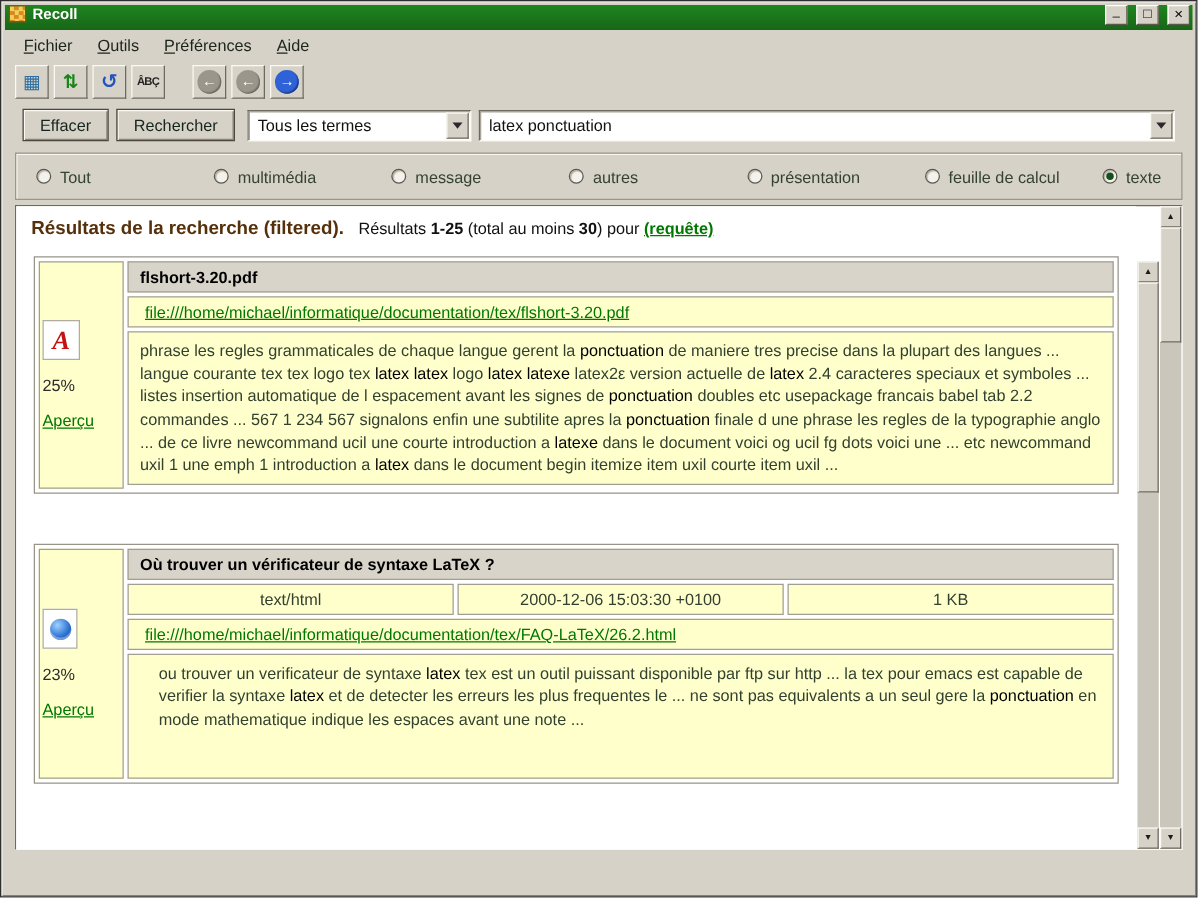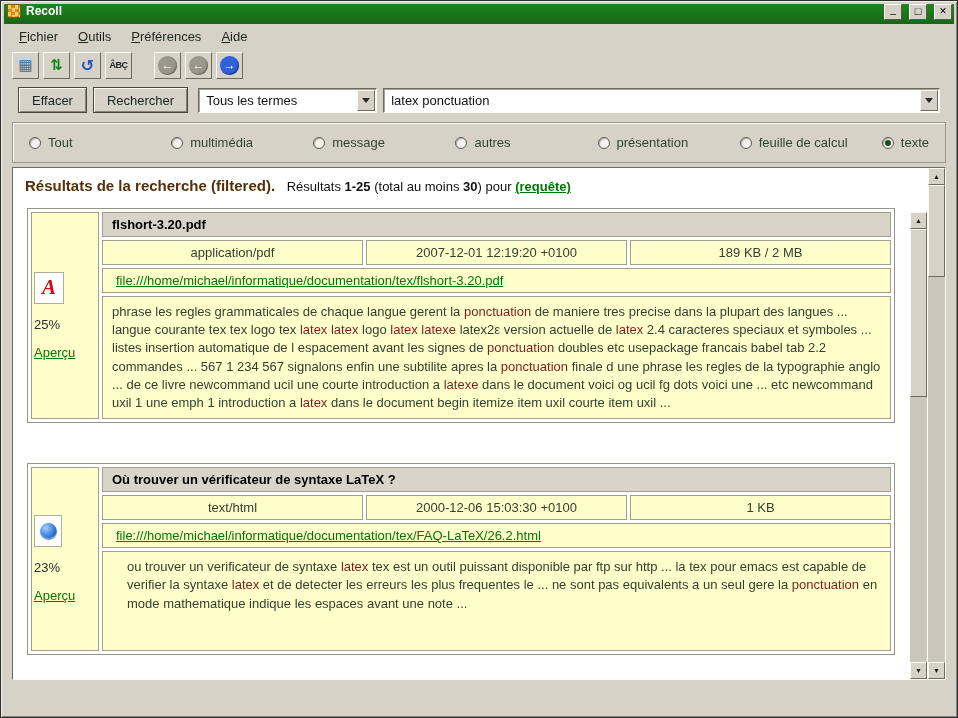--- a/index.html
+++ b/index.html
@@ -108,21 +108,21 @@
   }
   .drop-btn::before {
     content: ""; border-left: 4px solid transparent; border-right: 4px solid transparent;
     border-top: 5px solid #2a2a2a;
   }
   
   .filter-panel {
     flex: 0 0 38px; margin: 4px 8px 2px 8px;
     border: 1px solid #9a968c;
     box-shadow: inset 1px 1px 0 #fbf9f4;
-    display: flex; align-items: flex-start; padding: 12px 16px;
+    display: flex; align-items: center; padding: 0 16px;
     background: #d6d2c8;
   }
   .radio-item { display: flex; align-items: center; gap: 7px; flex: 1 1 0; color: #33432f; }
   .radio-item:last-child { flex: 0 0 auto; }
   .radio {
     width: 12px; height: 12px; border-radius: 50%;
     background: #f4f2ec;
     border: 1px solid #5c584e;
     box-shadow: inset 1px 1px 1px #b2aea2;
     position: relative; flex: 0 0 12px;
@@ -159,21 +159,21 @@
     grid-row: 1 / span 4;
     display: flex; flex-direction: column; justify-content: center;
     gap: 13px; padding: 6px 2px;
   }
   .head-cell { background: #d8d4ca; color: #000; font-weight: bold; padding: 4px 9px; }
   .meta-row { display: grid; grid-template-columns: 1fr 1fr 1fr; gap: 3px; }
   .meta-cell { text-align: center; padding: 4px 4px; color: #32402f; }
   .url-cell { padding: 4px 13px; }
   .url-link { color: #007800; text-decoration: underline; }
   .abs-cell { padding: 6px 9px; line-height: 1.4; color: #32402f; }
-  .abs-cell .hl { color: #7f1d1d; }
+  .abs-cell .hl { color: #000000; }
   .abs-tall { min-height: 100px; padding-left: 24px; }
   .relevance { color: #2c2c2c; }
   .preview-link { color: #007800; text-decoration: underline; }
   .entry-gap { height: 30px; }
   
   .icon-pdf {
     width: 30px; height: 32px; background: #fff;
     border: 1px solid #b0aca0;
     display: flex; align-items: center; justify-content: center;
   }
@@ -320,25 +320,20 @@
         </span>
       </div>
 
       <div class="entry">
         <div class="cell side-cell">
           <span class="icon-pdf"></span>
           <span class="relevance">25%</span>
           <a href="#" class="preview-link">Aperçu</a>
         </div>
         <div class="cell head-cell">flshort-3.20.pdf</div>
-        <div class="meta-row">
-          <div class="cell meta-cell">application/pdf</div>
-          <div class="cell meta-cell">2007-12-01 12:19:20 +0100</div>
-          <div class="cell meta-cell">189 KB / 2 MB</div>
-        </div>
         <div class="cell url-cell">
           <a href="#" class="url-link">file:///home/michael/informatique/documentation/tex/flshort-3.20.pdf</a>
         </div>
         <div class="cell abs-cell"><span>phrase les regles grammaticales de chaque langue gerent la </span><span class="hl">ponctuation</span><span> de maniere tres precise dans la plupart des langues ... langue courante tex tex logo tex </span><span class="hl">latex latex</span><span> logo </span><span class="hl">latex latexe</span><span> latex2ε version actuelle de </span><span class="hl">latex</span><span> 2.4 caracteres speciaux et symboles ... listes insertion automatique de l espacement avant les signes de </span><span class="hl">ponctuation</span><span> doubles etc usepackage francais babel tab 2.2 commandes ... 567 1 234 567 signalons enfin une subtilite apres la </span><span class="hl">ponctuation</span><span> finale d une phrase les regles de la typographie anglo ... de ce livre newcommand ucil une courte introduction a </span><span class="hl">latexe</span><span> dans le document voici og ucil fg dots voici une ... etc newcommand uxil 1 une emph 1 introduction a </span><span class="hl">latex</span><span> dans le document begin itemize item uxil courte item uxil ...</span></div>
       </div>
 
       <div class="entry-gap"></div>
 
       <div class="entry">
         <div class="cell side-cell">

